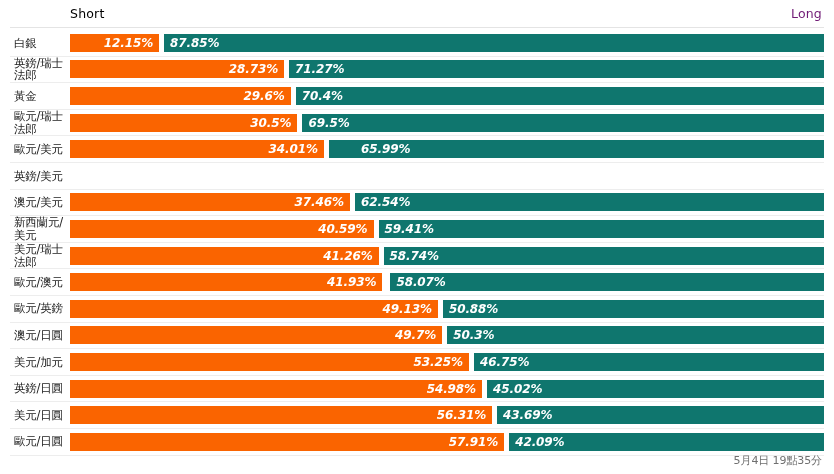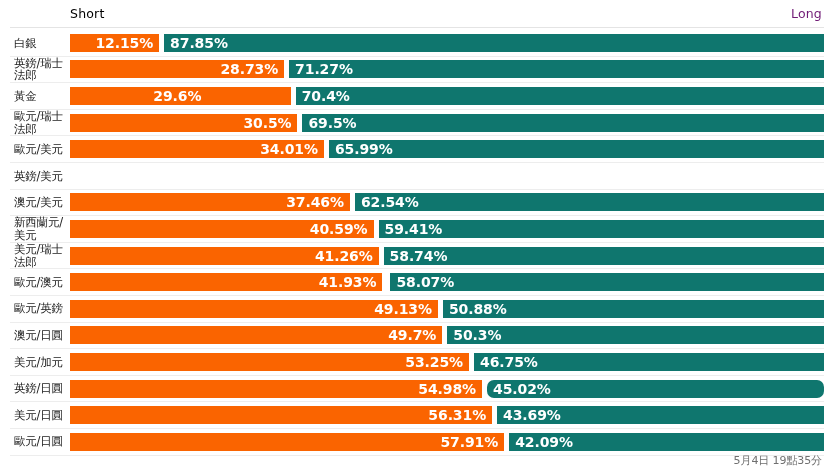--- a/index.html
+++ b/index.html
@@ -90,25 +90,26 @@
   .bar-short {
     background: #fa6400;
     justify-content: flex-end;
   }
   .bar-long {
     background: #0f766e;
     justify-content: flex-start;
     margin-left: 5px;
   }
   .bar-val {
-    font-size: 14px;
+    font-size: 12px;
     font-weight: bold;
     color: #ffffff;
     white-space: nowrap;
     letter-spacing: -0.1px;
+    font-style: italic;
   }
   .bar-short .bar-val { padding-right: 6px; }
   .bar-long  .bar-val { padding-left: 6px; }
 
   
   .chart-footer {
     position: absolute;
     right: 12px;
     bottom: 6px;
     font-size: 11px;
@@ -146,21 +147,21 @@
             <span class="bar-val">28.73%</span>
           </div>
           <div class="bar bar-long" style="width: calc(71.27% - 2.5px);">
             <span class="bar-val">71.27%</span>
           </div>
         </div>
       </div>
       <div class="row h1">
         <div class="row-label">黃金</div>
         <div class="bars">
-          <div class="bar bar-short" style="width: calc(29.6% - 2.5px); justify-content: center;">
+          <div class="bar bar-short" style="width: calc(29.6% - 2.5px);">
             <span class="bar-val">29.6%</span>
           </div>
           <div class="bar bar-long" style="width: calc(70.4% - 2.5px);">
             <span class="bar-val">70.4%</span>
           </div>
         </div>
       </div>
       <div class="row h2">
         <div class="row-label">歐元/瑞士
 法郎</div>
@@ -172,21 +173,21 @@
             <span class="bar-val">69.5%</span>
           </div>
         </div>
       </div>
       <div class="row h1">
         <div class="row-label">歐元/美元</div>
         <div class="bars">
           <div class="bar bar-short" style="width: calc(34.01% - 2.5px);">
             <span class="bar-val">34.01%</span>
           </div>
-          <div class="bar bar-long" style="width: calc(65.99% - 2.5px);">
+          <div class="bar bar-long" style="width: calc(65.99% - 2.5px); padding-left: 26px;">
             <span class="bar-val">65.99%</span>
           </div>
         </div>
       </div>
       <div class="row h1">
         <div class="row-label">英鎊/美元</div>
       </div>
       <div class="row h1">
         <div class="row-label">澳元/美元</div>
         <div class="bars">
@@ -265,21 +266,21 @@
             <span class="bar-val">46.75%</span>
           </div>
         </div>
       </div>
       <div class="row h1">
         <div class="row-label">英鎊/日圓</div>
         <div class="bars">
           <div class="bar bar-short" style="width: calc(54.98% - 2.5px);">
             <span class="bar-val">54.98%</span>
           </div>
-          <div class="bar bar-long" style="width: calc(45.02% - 2.5px); border-radius: 7px;">
+          <div class="bar bar-long" style="width: calc(45.02% - 2.5px);">
             <span class="bar-val">45.02%</span>
           </div>
         </div>
       </div>
       <div class="row h1">
         <div class="row-label">美元/日圓</div>
         <div class="bars">
           <div class="bar bar-short" style="width: calc(56.31% - 2.5px);">
             <span class="bar-val">56.31%</span>
           </div>

